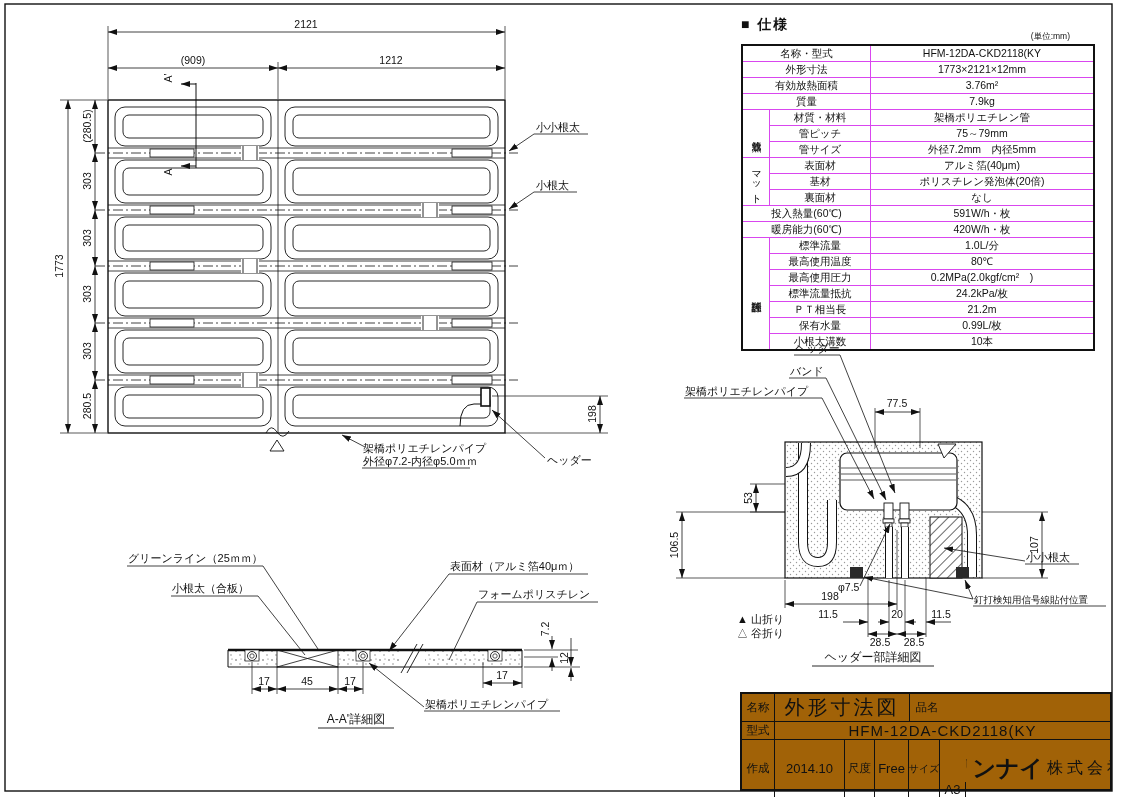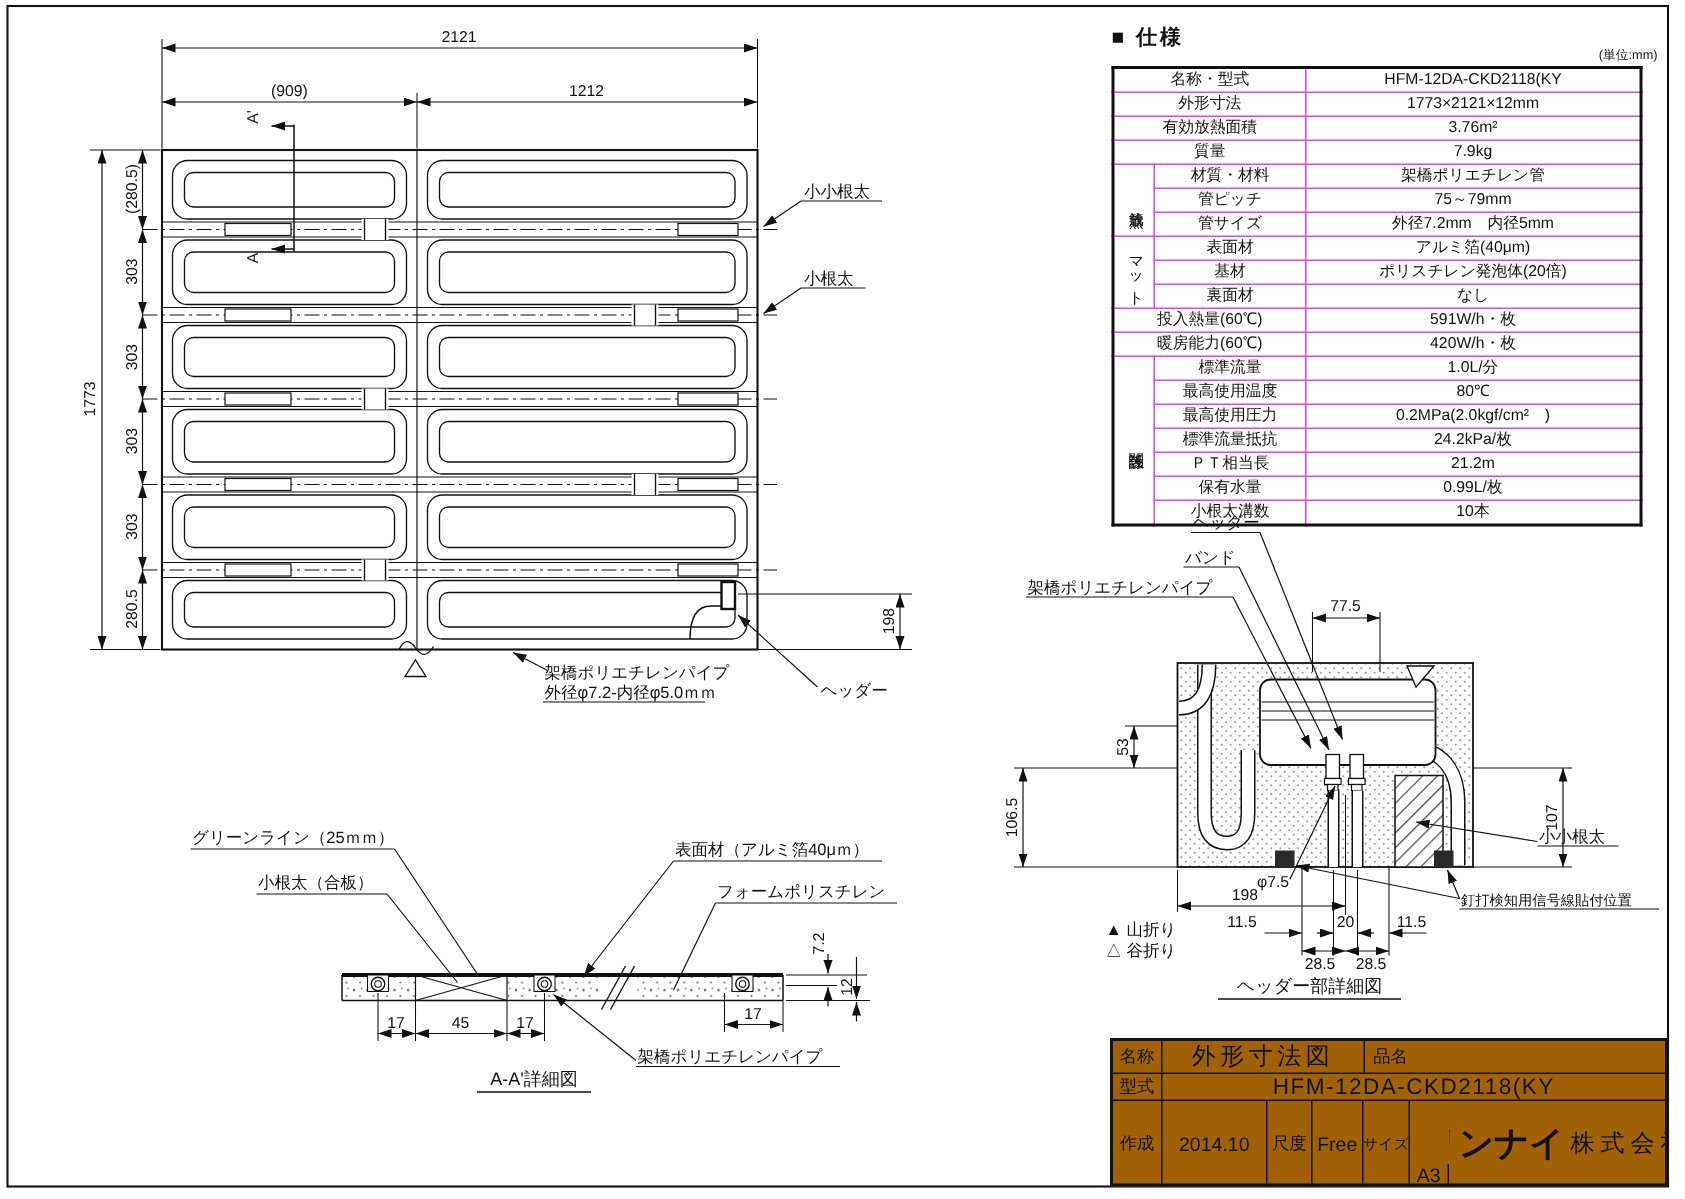--- a/index.html
+++ b/index.html
@@ -5,21 +5,21 @@
   html,body{margin:0;padding:0;background:#e8e8e8;}
   .page{position:relative;width:1123px;height:799px;background:#fff;overflow:hidden;
         font-family:"Liberation Sans", sans-serif;color:#111;padding-left:15px;}
   svg{position:absolute;left:0;top:0;font-family:"Liberation Sans", sans-serif;}
   svg text{fill:#111;}
   .dimt{font-size:10.5px;}
   .lbl{font-size:11px;}
   .cap{font-size:12px;}
   
   .spec-title{position:absolute;left:741px;top:16px;font-size:14px;font-weight:bold;letter-spacing:2px;text-align:center;}
-  .unit-note{position:absolute;left:975px;top:31px;width:130px;text-align:right;font-size:8.5px;}
+  .unit-note{position:absolute;left:940px;top:31px;width:130px;text-align:right;font-size:8.5px;}
   table.spec{position:absolute;left:741px;top:44px;border-collapse:collapse;table-layout:fixed;
              font-size:10.5px;line-height:1;}
   table.spec{border:2px solid #111;}
   table.spec td{border:1px solid #d946ef;height:15px;padding:0 2px;text-align:center;white-space:nowrap;overflow:hidden;}
   td.c-grp{width:22px;}
   td.c-lab{width:96px;}
   td.c-val{width:218px;}
   .vtext{writing-mode:vertical-rl;text-orientation:upright;margin:0 auto;line-height:1;font-size:10px;letter-spacing:0;}
   
   .tb{position:absolute;left:740px;top:692px;width:372px;height:99px;border:2px solid #111;
@@ -421,21 +421,21 @@
   <tr>
           <td class="c-lab">小根太溝数</td>
           <td class="c-val">10本</td>
         </tr>
 </tbody>
     </table>
 
 <div class="tb">
   <div class="tb-row" style="height:31px;">
     <div class="tb-cell tb-label" style="width:33px;">名称</div>
-    <div class="tb-cell" style="width:135px;font-size:16px;letter-spacing:3px;">外形寸法図</div>
+    <div class="tb-cell" style="width:135px;font-size:20px;letter-spacing:3px;">外形寸法図</div>
     <div class="tb-cell tb-label" style="width:34px;">品名</div>
   </div>
   <div class="tb-row" style="height:41px;">
     <div class="tb-cell tb-label" style="width:33px;">型式</div>
     <div class="tb-cell" style="flex:1;font-size:15px;letter-spacing:1px;">HFM-12DA-CKD2118(KY</div>
   </div>
   <div class="tb-row" style="flex:1;">
     <div class="tb-cell tb-label" style="width:33px;">作成</div>
     <div class="tb-cell" style="width:70px;font-size:13px;text-align:center;">2014.10</div>
     <div class="tb-cell tb-label" style="width:30px;">尺度</div>

